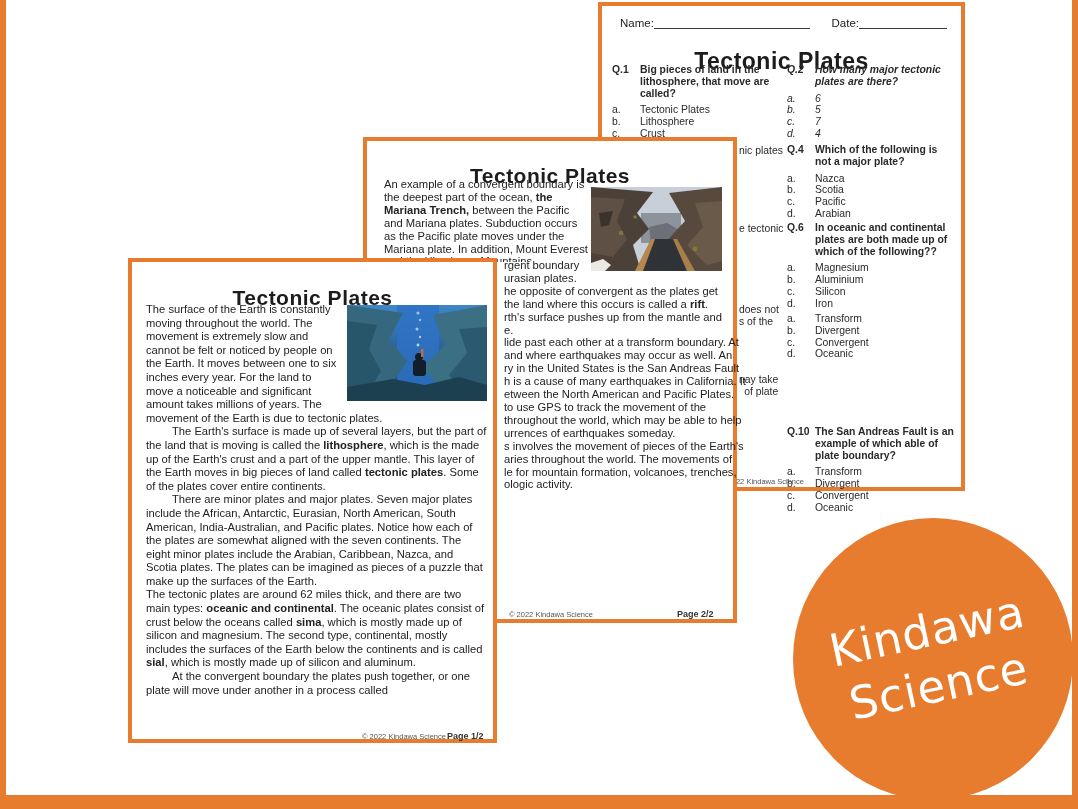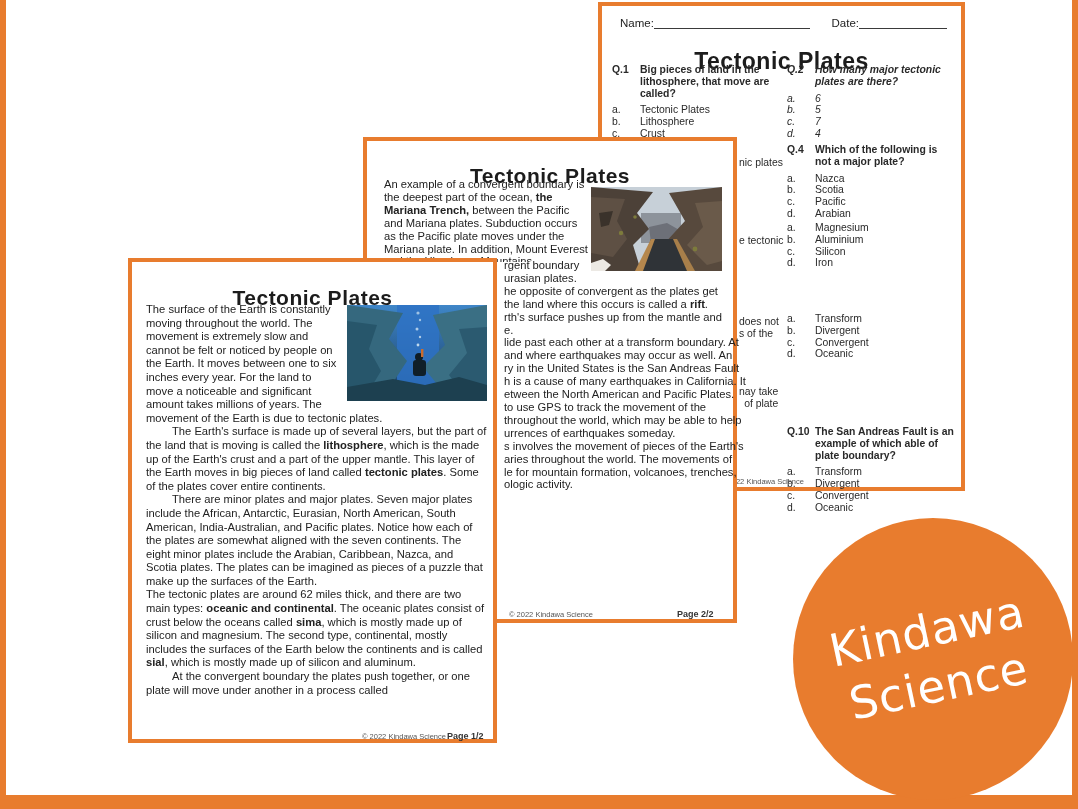--- a/index.html
+++ b/index.html
@@ -20,21 +20,21 @@
   .quiz-page{left:598px;top:2px;width:367px;height:489px;z-index:2;}
   .namedate{position:absolute;left:18px;top:10px;right:14px;display:flex;align-items:flex-end;font-size:11.5px;color:#222;}
   .uline{display:inline-block;border-bottom:1.2px solid #3a3a3a;height:12px;}
   .quiz-title{position:absolute;left:0;right:0;top:27px;font-size:23px;}
   .qblock{position:absolute;font-size:10.4px;line-height:11.8px;color:#2a2a2a;}
   .q-row{display:flex;margin-bottom:5px;justify-content:flex-end;}
   .q-label{width:28px;flex:0 0 28px;font-weight:bold;}
   .q-text{font-weight:bold;}
   .opt-row{display:flex;}
   .opt-letter{width:28px;flex:0 0 28px;}
-  .frag-group{position:absolute;font-size:10.4px;line-height:12.4px;font-weight:bold;color:#2a2a2a;white-space:nowrap;margin-top:12px;}
+  .frag-group{position:absolute;font-size:10.4px;line-height:12.4px;font-weight:bold;color:#2a2a2a;white-space:nowrap;}
   .quiz-footer{position:absolute;left:118px;top:471px;font-size:7.5px;color:#555;}
 
   
   .page2{left:363px;top:137px;width:374px;height:486px;z-index:3;}
   .p2-title{position:absolute;left:0;right:0;top:9px;font-size:21px;}
   .p2-body{position:absolute;left:17px;top:37px;width:207px;height:84px;overflow:hidden;font-size:11.2px;line-height:12.9px;}
   .p2-photo{position:absolute;left:224px;top:46px;width:131px;height:84px;}
   .p2-cuts{position:absolute;left:137px;top:118px;font-size:11.2px;line-height:12.9px;white-space:nowrap;color:#222;}
   .frag-line{font-weight:normal;}
   .p2-footer-left{position:absolute;left:142px;top:469px;font-size:7.5px;color:#555;}
@@ -133,20 +133,24 @@
         <div class="opt-row">
           <div class="opt-letter">c.</div>
           <div class="opt-text">Pacific</div>
         </div>
         <div class="opt-row">
           <div class="opt-letter">d.</div>
           <div class="opt-text">Arabian</div>
         </div>
       </div>
     <div class="qblock" style="left:185px;top:216px;width:168px;">
+        <div class="q-row">
+          <div class="q-label">Q.6</div>
+          <div class="q-text">In oceanic and continental plates are both made up of which of the following??</div>
+        </div>
         <div class="opt-row">
           <div class="opt-letter">a.</div>
           <div class="opt-text">Magnesium</div>
         </div>
         <div class="opt-row">
           <div class="opt-letter">b.</div>
           <div class="opt-text">Aluminium</div>
         </div>
         <div class="opt-row">
           <div class="opt-letter">c.</div>

